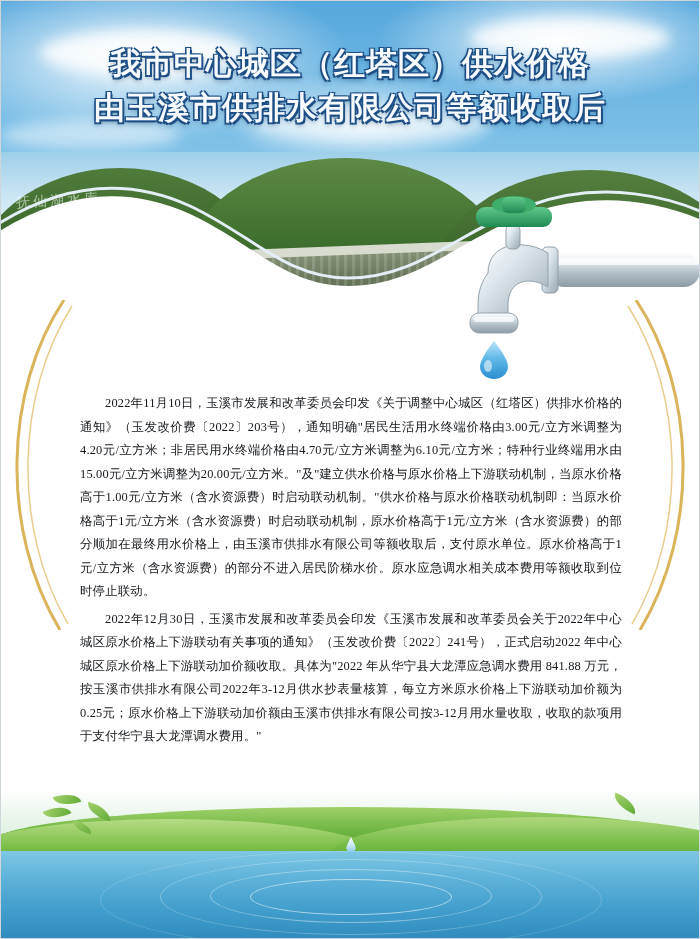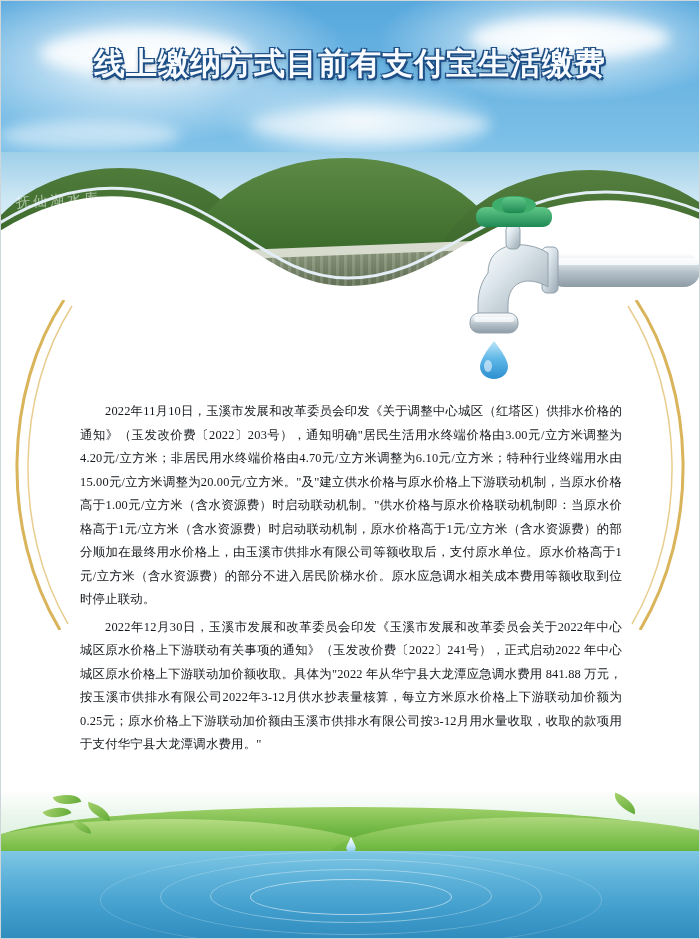--- a/index.html
+++ b/index.html
@@ -162,21 +162,21 @@
   .faucet {
     position: absolute;
     left: 430px; top: 195px;
     width: 270px; height: 185px;
     z-index: 12;
   }
 
   
   .content {
     position: absolute;
-    left: 0; top: 400px;
+    left: 0; top: 392px;
     width: 700px;
     height: 430px;
     z-index: 10;
   }
   .para {
     margin: 0 0 4px 0;
     padding: 0 78px 0 80px;
     font-family: "Liberation Serif", serif;
     font-size: 12.4px;
     line-height: 23.5px;
@@ -341,21 +341,22 @@
     </svg>
   </div>
   <div class="gold-arc" style="left:626px; top:300px;">
     <svg width="80" height="330" viewBox="0 0 80 330" xmlns="http://www.w3.org/2000/svg" aria-hidden="true">
       <path d="M10,0 C70,90 74,230 14,330" fill="none" stroke="#d9b45a" stroke-width="3"></path>
       <path d="M2,6 C58,94 62,228 6,324" fill="none" stroke="#e8cd8e" stroke-width="1.5"></path>
     </svg>
   </div>
 
   <div class="title-block">
-    <div class="title-line">线上缴纳方式目前有支付宝生活缴费</div>
+    <div class="title-line">我市中心城区（红塔区）供水价格</div>
+    <div class="title-line">由玉溪市供排水有限公司等额收取后</div>
   </div>
 
   <div class="content">
     <p class="para">2022年11月10日，玉溪市发展和改革委员会印发《关于调整中心城区（红塔区）供排水价格的通知》（玉发改价费〔2022〕203号），通知明确"居民生活用水终端价格由3.00元/立方米调整为4.20元/立方米；非居民用水终端价格由4.70元/立方米调整为6.10元/立方米；特种行业终端用水由15.00元/立方米调整为20.00元/立方米。"及"建立供水价格与原水价格上下游联动机制，当原水价格高于1.00元/立方米（含水资源费）时启动联动机制。"供水价格与原水价格联动机制即：当原水价格高于1元/立方米（含水资源费）时启动联动机制，原水价格高于1元/立方米（含水资源费）的部分顺加在最终用水价格上，由玉溪市供排水有限公司等额收取后，支付原水单位。原水价格高于1元/立方米（含水资源费）的部分不进入居民阶梯水价。原水应急调水相关成本费用等额收取到位时停止联动。</p>
     <p class="para">2022年12月30日，玉溪市发展和改革委员会印发《玉溪市发展和改革委员会关于2022年中心城区原水价格上下游联动有关事项的通知》（玉发改价费〔2022〕241号），正式启动2022 年中心城区原水价格上下游联动加价额收取。具体为"2022 年从华宁县大龙潭应急调水费用 841.88 万元，按玉溪市供排水有限公司2022年3-12月供水抄表量核算，每立方米原水价格上下游联动加价额为0.25元；原水价格上下游联动加价额由玉溪市供排水有限公司按3-12月用水量收取，收取的款项用于支付华宁县大龙潭调水费用。"</p>
   </div>
 
   <div class="bottom">
     <div class="bottom-sky"></div>
     <div class="bottom-grass"></div>

